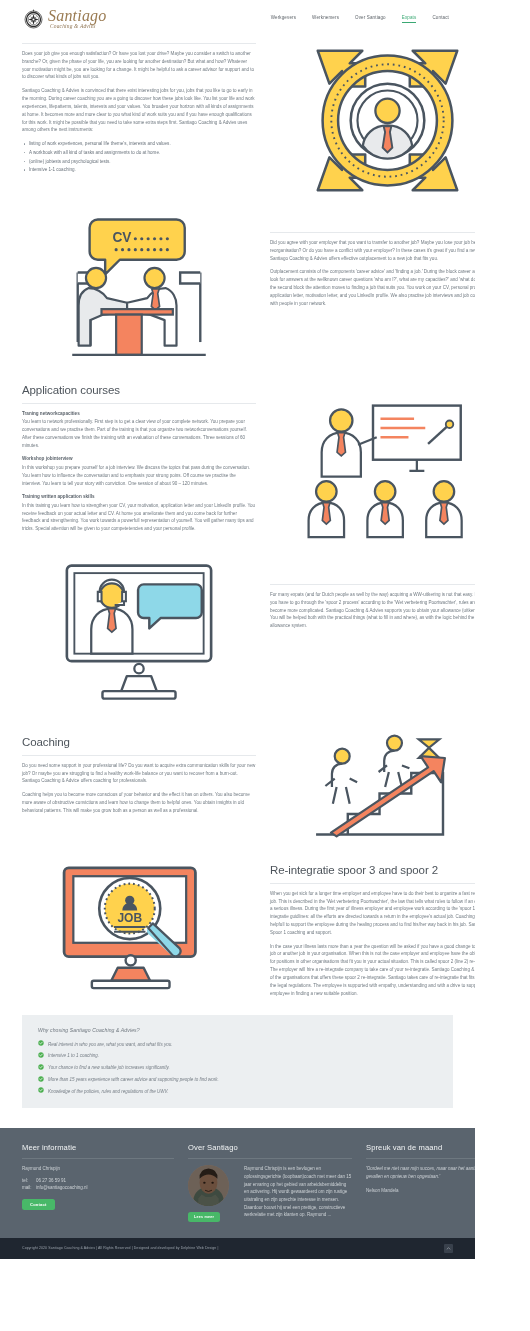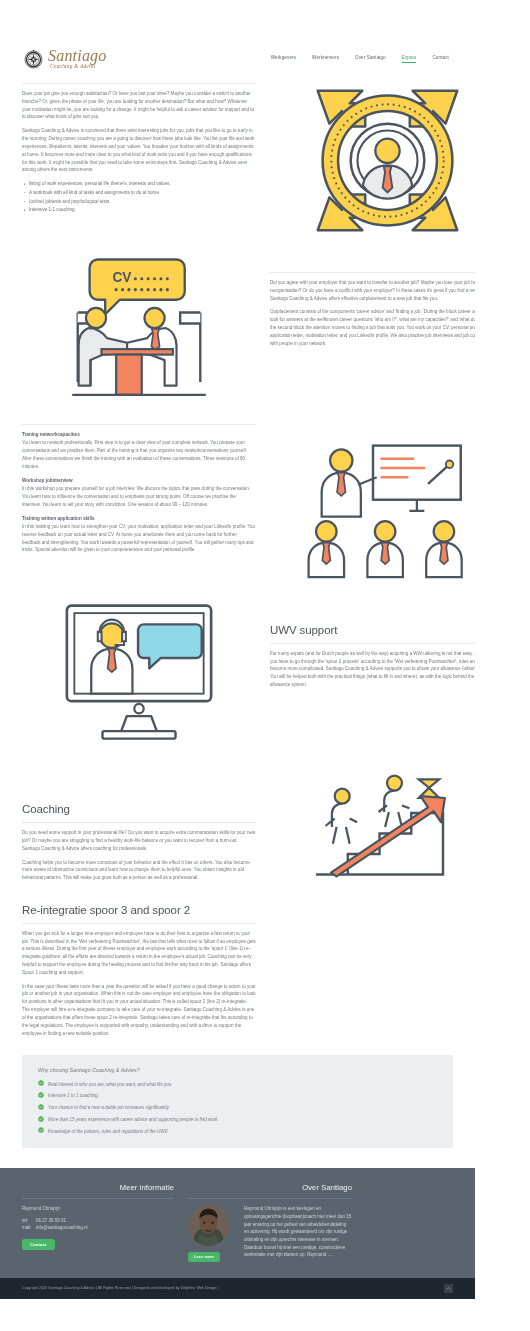--- a/index.html
+++ b/index.html
@@ -5,21 +5,21 @@
   * { box-sizing: border-box; margin: 0; padding: 0; }
   html, body { width: 530px; }
   body {
     font-family: "Liberation Sans", sans-serif;
     background: #ffffff;
     color: #6a737c;
     font-size: 4.6px;
     line-height: 1.62;
     -webkit-font-smoothing: antialiased;
   }
-  .page { width: 475px; position: relative; overflow: hidden; margin-top: 40px; }
+  .page { width: 475px; position: relative; overflow: hidden; }
 
   
   .header {
     height: 37px;
     display: flex;
     align-items: center;
     padding: 0 22px 0 22px;
     background: #fff;
   }
   .brand { display: flex; align-items: center; gap: 3px; }
@@ -129,21 +129,20 @@
     gap: 14px;
   }
   .fcol { width: 152px; flex: none; }
   .fcol.mid { width: 164px; }
   .fcol h3 {
     font-size: 7.6px;
     font-weight: 400;
     color: #f2f4f5;
     margin-bottom: 4px;
     letter-spacing: .1px;
-    text-align: right;
   }
   .frule { height: 1px; background: #6e7880; margin-bottom: 6px; }
   .fname { font-size: 4.5px; color: #cdd2d6; margin-bottom: 4px; }
   .ftable { font-size: 4.5px; color: #cdd2d6; line-height: 1.7; }
   .ftable .row { display: flex; }
   .ftable .k { width: 14px; flex: none; }
   .btn {
     display: inline-block;
     background: #48b868;
     color: #fff;
@@ -301,20 +300,21 @@
     </div>
     <div class="col-text" style="padding-top:18px;">
       <div class="rule"></div>
       <p class="body">Did you agree with your employer that you want to transfer to another job? Maybe you lose your job because of a reorganisation? Or do you have a conflict with your employer? In these cases it's great if you find a new job soon? Santiago Coaching &amp; Advies offers effective outplacement to a new job that fits you.</p>
       <p class="body">Outplacement consists of the components 'career advice' and 'finding a job.' During the block career advice you will look for answers at the wellknown career questions 'who am I?', what are my capacities?' and 'what do I want?' In the second block the attention moves to finding a job that suits you. You work on your CV, personal profile, application letter, motivation letter, and you LinkedIn profile. We also practise job interviews and job conversations with people in your network.</p>
     </div>
   </div>
 
   <div class="section" style="margin-top:20px;">
     <div class="col-text">
+      <h2 class="sec-title">Application courses</h2>
       <div class="rule"></div>
       <h4 class="sub">Traning networkcapacities</h4>
       <p class="body">You learn to network professionally. First step is to get a clear view of your complete network. You prepare your conversations and we practise them. Part of the training is that you organize two networkconversations yourself. After these conversations we finish the training with an evaluation of these conversations. Three sessions of 60 minutes.</p>
       <h4 class="sub">Workshop jobinterview</h4>
       <p class="body">In this workshop you prepare yourself for a job interview. We discuss the topics that pass during the conversation. You learn how to influence the conversation and to emphasis your strong poins. Off course we practise the interview. You learn to tell your story with conviction. One session of about 90 – 120 minutes.</p>
       <h4 class="sub">Training written application skills</h4>
       <p class="body">In this training you learn how to strengthen your CV, your motivation, application letter and your LinkedIn profile. You receive feedback on your actual letter and CV. At home you ameliorate them and you come back for further feedback and strengthening. You work towards a powerfull representation of yourself. You will gather many tips and tricks. Special attention will be given to your competetencies and your personal profile.</p>
     </div>
     <div class="col-art" style="padding-top:16px;">
       <svg width="180" height="140" viewBox="0 0 190 150">
@@ -356,27 +356,26 @@
         <path d="M43 34 a13 13 0 0 1 26 0" fill="none" stroke="#4a5560" stroke-width="2.4"></path>
         <path d="M41 34 h4 v10 h-4 z M67 34 h4 v10 h-4 z M69 44 v4 h-10" fill="#fff" stroke="#4a5560" stroke-width="2.2"></path>
         <path d="M56 52 c-14 0 -22 10 -22 22 v26 h44 v-26 c0 -12 -8 -22 -22 -22 z" fill="#fff" stroke="#4a5560" stroke-width="2.4"></path>
         <path d="M52 52 h8 l-1.5 5 l2 16 l-4.5 4 l-4.5 -4 l2 -16 z" fill="#f4845f" stroke="#4a5560" stroke-width="1.8"></path>
         <circle cx="85" cy="116" r="5" fill="#fff" stroke="#4a5560" stroke-width="2.4"></circle>
         <path d="M72 124 h26 l6 16 h-38 z" fill="#fff" stroke="#4a5560" stroke-width="2.6" stroke-linejoin="round"></path>
         <rect x="46" y="140" width="78" height="8" rx="2" fill="#fff" stroke="#4a5560" stroke-width="2.6"></rect>
       </svg>
     </div>
     <div class="col-text" style="padding-top:24px;">
-      <h2 class="sec-title">UWV support</h2>
       <div class="rule"></div>
       <p class="body">For many expats (and for Dutch people as well by the way) acquiring a WW-uitkering is not that easy. In the case you have to go through the 'spoor 2 process' according to the 'Wet verbetering Poortwachter', rules and regulations become more complicated. Santiago Coaching &amp; Advies supports you to obtain your allowance (uitkering) smoothly. You will be helped both with the practical things (what to fill in and where), as with the logic behind the Dutch allowance system.</p>
     </div>
   </div>
 
-  <div class="section" style="margin-top:22px;align-items:flex-end;">
+  <div class="section" style="margin-top:22px;">
     <div class="col-text" style="padding-top:6px;">
       <h2 class="sec-title">Coaching</h2>
       <div class="rule"></div>
       <p class="body">Do you need some support in your professional life? Do you want to acquire extra communication skills for your new job? Or maybe you are struggling to find a healthy work-life balance or you want to recover from a burn-out. Santiago Coaching &amp; Advice offers coaching for professionals.</p>
       <p class="body">Coaching helps you to become more conscious of your behavior and the effect it has on others. You also become more aware of obstructive convictions and learn how to change them to helpful ones. You obtain insights in old behavioral patterns. This will make you grow both as a person as well as a professional.</p>
     </div>
     <div class="col-art">
       <svg width="170" height="112" viewBox="0 0 180 120">
         <g stroke="#4a5560" stroke-width="2.4" fill="#fff">
           <circle cx="42" cy="28" r="8" fill="#ffd24d"></circle>
@@ -392,20 +391,38 @@
         <g stroke="#4a5560" stroke-width="2.6" fill="#fff">
           <path d="M14 112 h34 v-22 h34 v-22 h34 v-22 h34 v66 z"></path>
         </g>
         <path d="M22 108 l116 -76" stroke="none" fill="none"></path>
         <path d="M30 110 l104 -70 l-8 -12 l26 2 l-4 26 l-8 -12 l-104 70 z" fill="#f4845f" stroke="#4a5560" stroke-width="2.4" stroke-linejoin="round"></path>
       </svg>
     </div>
   </div>
 
   <div class="section" style="margin-top:22px;">
+    <div class="col-art">
+      <svg width="172" height="128" viewBox="0 0 186 138">
+        <rect x="12" y="4" width="142" height="96" rx="5" fill="#f4845f" stroke="#4a5560" stroke-width="3"></rect>
+        <rect x="22" y="13" width="122" height="72" fill="#fff" stroke="#4a5560" stroke-width="2.4"></rect>
+        <circle cx="83" cy="48" r="33" fill="#fff" stroke="#4a5560" stroke-width="2.8"></circle>
+        <circle cx="83" cy="48" r="27" fill="#ffd24d" stroke="#4a5560" stroke-width="2.2" stroke-dasharray="2 3.2"></circle>
+        <circle cx="83" cy="39" r="5" fill="#4a5560"></circle>
+        <path d="M75 50 c0 -5 3.5 -8 8 -8 s8 3 8 8 z" fill="#4a5560"></path>
+        <text x="83" y="62" text-anchor="middle" font-family="&quot;Liberation Sans&quot;, sans-serif" font-size="13" font-weight="bold" fill="#4a5560">JOB</text>
+        <path d="M66 68 h34 M66 73 h34" stroke="#4a5560" stroke-width="2.2" fill="none"></path>
+        <path d="M106 72 l26 24" stroke="#8ed8e8" stroke-width="9" stroke-linecap="round" fill="none"></path>
+        <path d="M106 72 l26 24" stroke="#4a5560" stroke-width="2.4" fill="none" opacity="0"></path>
+        <path d="M103 69 l5 -5 l29 27 a5.5 5.5 0 0 1 -7.6 7.6 z" fill="#8ed8e8" stroke="#4a5560" stroke-width="2.4" stroke-linejoin="round"></path>
+        <circle cx="84" cy="104" r="5.5" fill="#fff" stroke="#4a5560" stroke-width="2.6"></circle>
+        <path d="M70 112 h28 l7 14 h-42 z" fill="#f4845f" stroke="#4a5560" stroke-width="2.6" stroke-linejoin="round"></path>
+        <rect x="42" y="126" width="84" height="8" rx="2" fill="#fff" stroke="#4a5560" stroke-width="2.6"></rect>
+      </svg>
+    </div>
     <div class="col-text">
       <h2 class="sec-title">Re-integratie spoor 3 and spoor 2</h2>
       <div class="rule"></div>
       <p class="body">When you get sick for a longer time employer and employee have to do their best to organize a fast return to your job. This is described in the 'Wet verbetering Poortwachter', the law that tells what rules to follow if an employee gets a serious illness. During the first year of illness employer and employee work according to the 'spoor 1' (line 1) re-integratie guidlines: all the efforts are directed towards a return in the employee's actual job. Coaching can be very helpfull to support the employee during the healing process and to find his/her way back in his job. Santiago offers Spoor 1 coaching and support.</p>
       <p class="body">In the case your illness lasts more than a year the question will be asked if you have a good change to return to your job or another job in your organisation. When this is not the case employer and employee have the obligation to look for positions in other organisations that fit you in your actual situation. This is called spoor 2 (line 2) re-integratie. The employer will hire a re-integratie company to take care of your re-integratie. Santiago Coaching &amp; Advies is one of the organisations that offers these spoor 2 re-integratie. Santiago takes care of re-integratie that fits according to the legal regulations. The employee is supported with empathy, understanding and with a drive to support the employee in finding a new suitable position.</p>
     </div>
   </div>
 
   <div class="why-wrap">
     <div class="why-box">
@@ -502,20 +519,26 @@
                 <path d="M20 43 q10 8 20 0 l5 6 v12 h-30 v-12 z" fill="#4b5247"></path>
               </g>
             </svg>
           </span>
           <button class="btn" style="margin-top:6px; padding:3px 6px; font-size:3.7px;">Lees meer</button>
         </div>
         <div class="about-text">Raymond Chrispijn is een bevlogen en oplossingsgerichte (loopbaan)coach met meer dan 15 jaar ervaring op het gebied van arbeidsbemiddeling en activering. Hij wordt gewaardeerd om zijn rustige uitstraling en zijn oprechte interesse in mensen. Daardoor bouwt hij snel een prettige, constructieve werkrelatie met zijn klanten op. Raymond ...</div>
       </div>
     </div>
 
+    <div class="fcol" style="width:140px;">
+      <h3>Spreuk van de maand</h3>
+      <div class="frule"></div>
+      <div class="quote">'Oordeel me niet naar mijn succes, maar naar het aantal keer ik ben gevallen en opnieuw ben opgestaan.'</div>
+      <div class="quote-author">Nelson Mandela</div>
+    </div>
 
   </div>
 
   <div class="copybar">
     <span class="copytext">Copyright 2020 Santiago Coaching &amp; Advies | All Rights Reserved | Designed and developed by Delphine Web Design |</span>
     <span class="totop">
       <svg viewBox="0 0 12 12" width="5" height="5">
         <path d="M2.5 7.5 L6 4 L9.5 7.5" stroke="#aab1b9" stroke-width="1.5" fill="none" stroke-linecap="round" stroke-linejoin="round"></path>
       </svg>
     </span>

